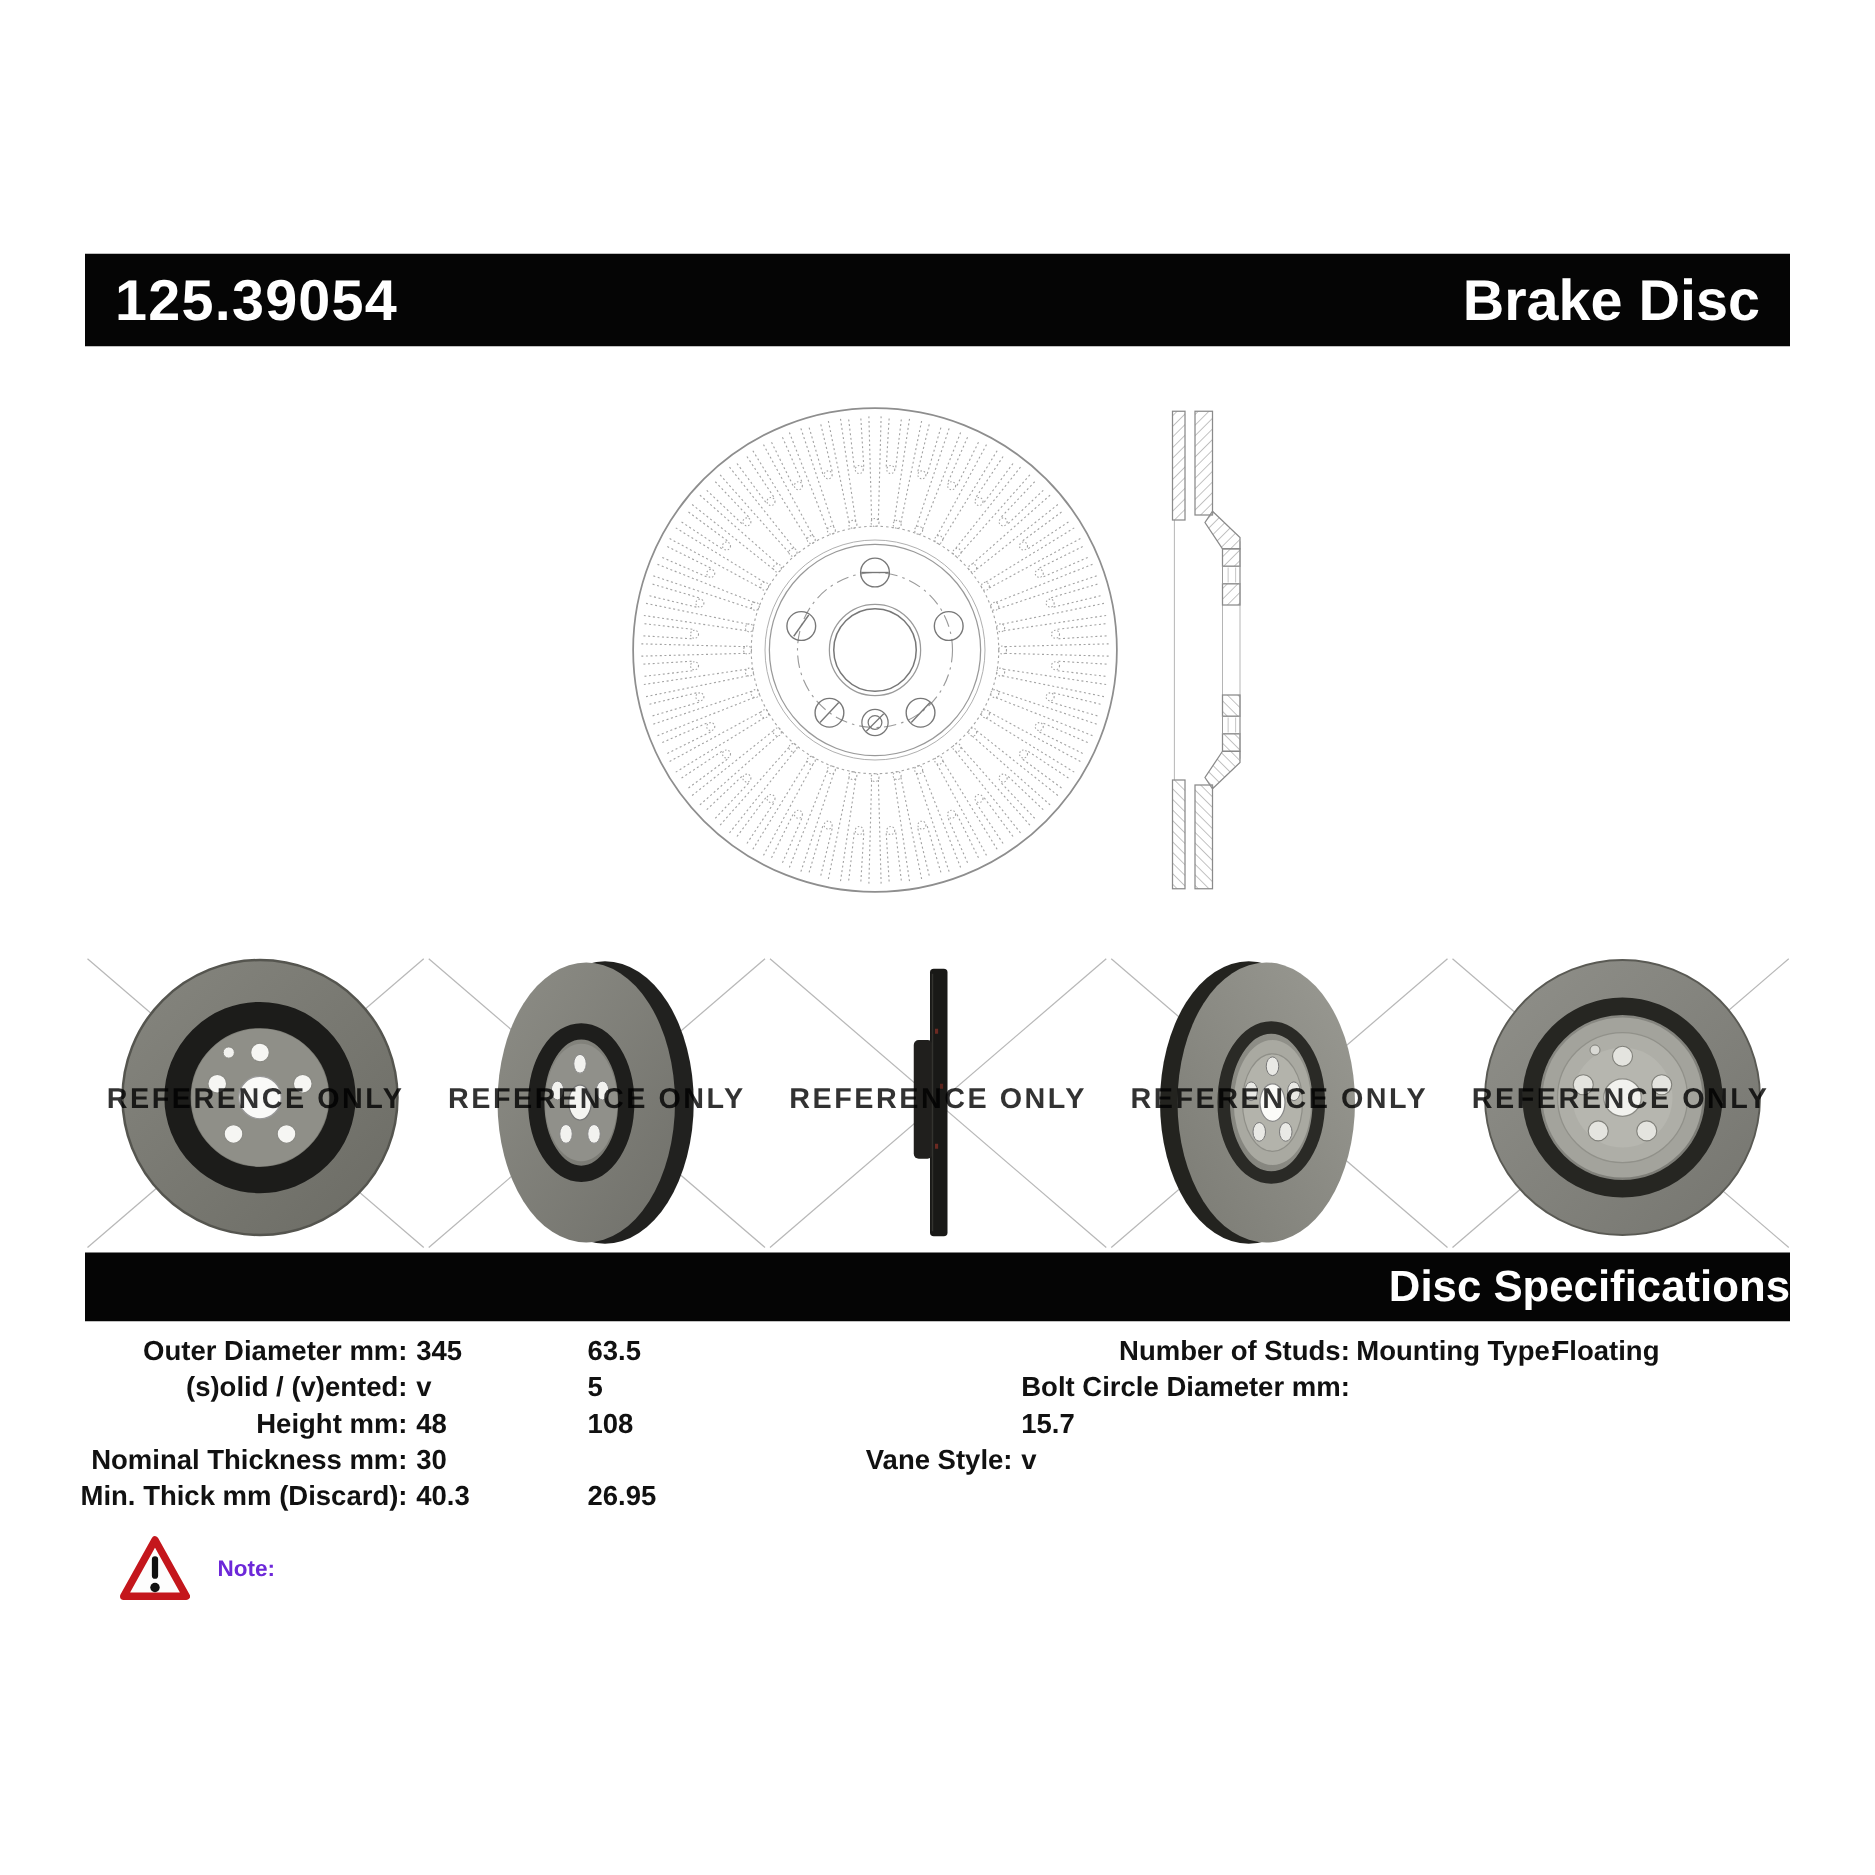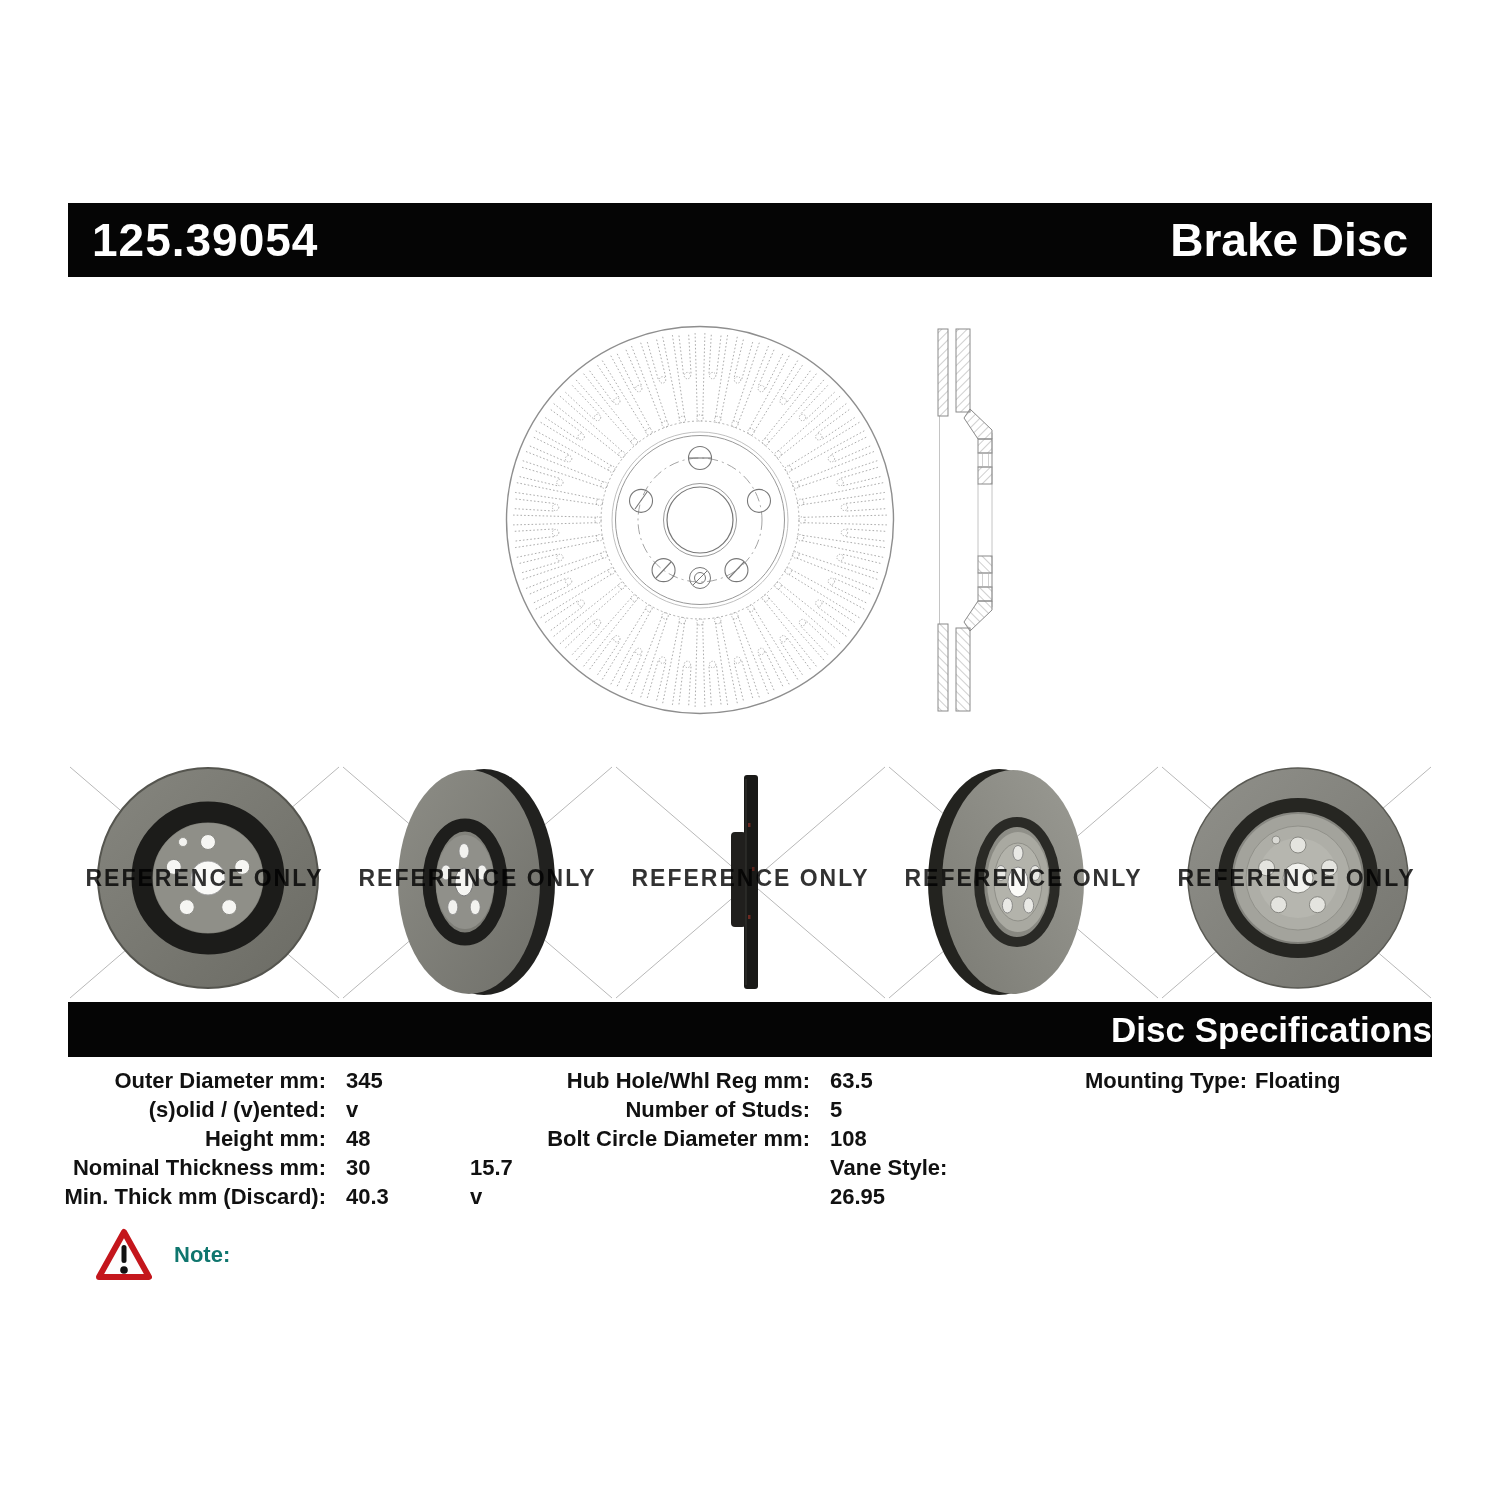--- a/index.html
+++ b/index.html
@@ -11,30 +11,30 @@
   #header-bar .part{font-size:46px;font-weight:bold;letter-spacing:1px;}
   #header-bar .prod{font-size:46px;font-weight:bold;}
   #spec-bar{top:1002px;height:55px;display:flex;align-items:center;justify-content:flex-end;
             font-size:35px;font-weight:bold;}
   #tech-drawing{position:absolute;left:480px;top:315px;}
   .photo-row{position:absolute;top:765px;left:68px;width:1365px;height:235px;display:flex;}
   .photo{position:relative;width:273px;height:235px;}
   .photo svg{position:absolute;left:0;top:0;}
   .wm{position:absolute;left:0;top:100px;width:100%;text-align:center;
       font-size:23px;font-weight:bold;letter-spacing:2px;color:#000000;opacity:.8;z-index:3;}
-  .spec-col{position:absolute;display:grid;column-gap:20px;font-size:22px;font-weight:bold;
+  .spec-col{position:absolute;display:grid;column-gap:7px;font-size:22px;font-weight:bold;
             color:#111;line-height:29px;}
   #spec-col-1{left:64px;top:1066px;grid-template-columns:262px auto;}
   #spec-col-2{left:470px;top:1066px;grid-template-columns:340px auto;}
   #spec-col-3{left:1085px;top:1066px;grid-template-columns:150px auto;}
   .lbl{text-align:right;white-space:nowrap;}
   .val{text-align:left;white-space:nowrap;}
   #note-row{position:absolute;left:96px;top:1228px;display:flex;align-items:center;}
   #note-icon{width:56px;height:54px;}
-  #note-label{margin-left:22px;font-size:22px;font-weight:bold;color:#0f766e;}
+  #note-label{margin-left:22px;font-size:18px;font-weight:bold;color:#6d28d9;}
 </style>
 </head>
 <body>
 
 <div id="page">
 
   <div class="bar" id="header-bar">
     <span class="part">125.39054</span>
     <span class="prod">Brake Disc</span>
   </div>
@@ -458,21 +458,20 @@
     <div class="val">v</div>
     <div class="lbl">Height mm:</div>
     <div class="val">48</div>
     <div class="lbl">Nominal Thickness mm:</div>
     <div class="val">30</div>
     <div class="lbl">Min. Thick mm (Discard):</div>
     <div class="val">40.3</div>
   </div>
 
   <div class="spec-col" id="spec-col-2">
-    <div class="lbl">Hub Hole/Whl Reg mm:</div>
     <div class="val">63.5</div>
     <div class="lbl">Number of Studs:</div>
     <div class="val">5</div>
     <div class="lbl">Bolt Circle Diameter mm:</div>
     <div class="val">108</div>
     <div class="val">15.7</div>
     <div class="lbl">Vane Style:</div>
     <div class="val">v</div>
     <div class="val">26.95</div>
   </div>

